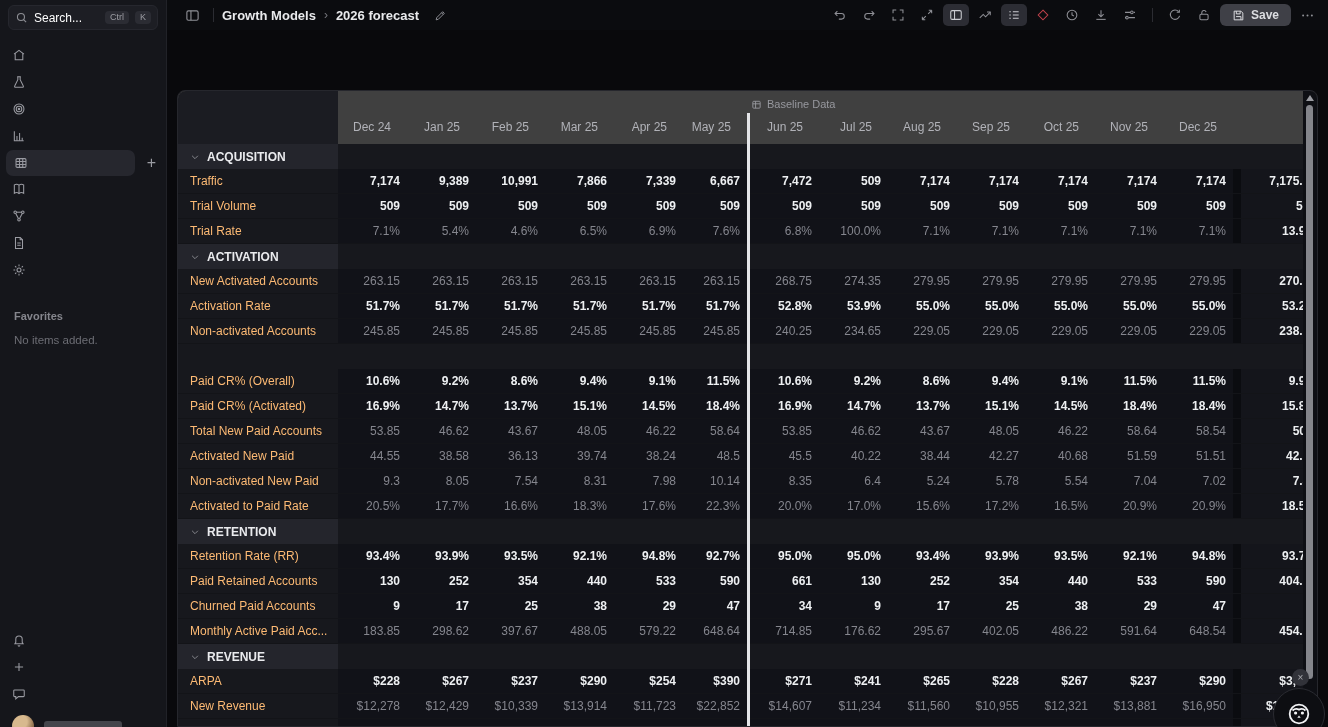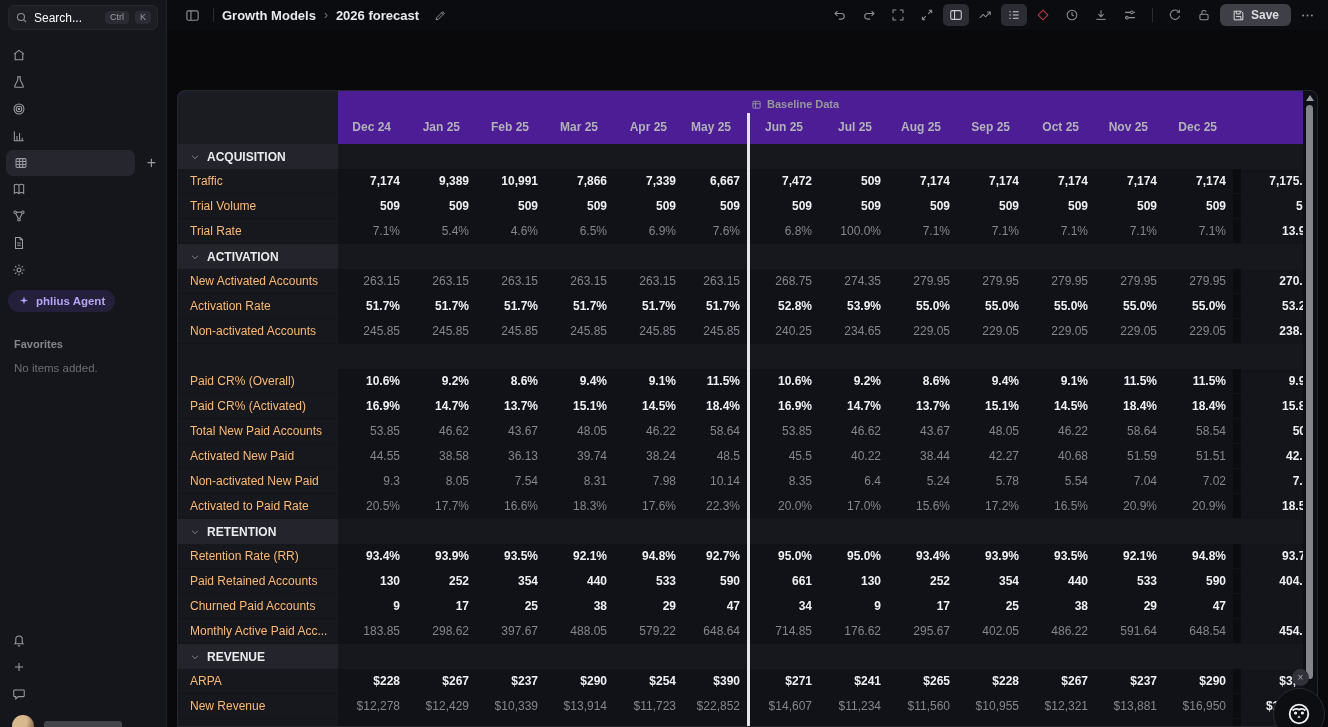--- a/index.html
+++ b/index.html
@@ -60,21 +60,21 @@
   
   .main { position:absolute; left:167px; top:30px; right:0; bottom:0; background:#09090c; }
   .method-card { position:absolute; left:10px; right:10px; top:20px; height:31px;
     background:#121318; border:1px solid #26272d; border-radius:8px;
     display:flex; align-items:center; gap:9px; padding:0 12px; }
   .method-card .mtxt { font-size:12.5px; font-weight:500; color:#e7e8ea; }
   .micon { color:#8d8e94; }
 
   .table-card { position:absolute; left:10px; top:60px; width:1141px; height:637px;
     background:#0e0f14; border:1px solid #26272d; border-radius:8px 8px 0 0; overflow:hidden; }
-  .thead { height:53px; background:#4c1d95; position:relative;font-weight:bold; }
+  .thead { height:53px; background:#404040; position:relative; }
   .baseline-tag { position:absolute; left:573px; top:7px; display:flex; align-items:center; gap:5px;
     font-size:11px; color:#97989e; }
   .month-row { position:absolute; left:0; top:18px; height:35px; display:flex; align-items:center; width:1167px; }
   .mh-label { width:160px; height:53px; margin-top:-18px; background:#1b1c22; border-radius:8px 0 0 0;
     display:flex; align-items:flex-end; padding:0 0 10px 13px; font-size:12px; font-weight:500; color:#c6c7cb; }
   .mh-cell { width:69px; text-align:right; padding-right:16px; font-size:12px; color:#b1b2b8; }
   .mh-cell.narrow { width:64px; }
   .mh-sep { width:3px; }
   .mh-gap { width:8px; }
   .mh-total { width:104px; text-align:right; padding-right:14px; font-size:12px; color:#b1b2b8; }
@@ -210,28 +210,20 @@
       <div class="nav-item">
         <span class="nico">
           <svg viewBox="0 0 24 24" width="14" height="14" fill="none" stroke="currentColor" stroke-width="1.8">
             <circle cx="12" cy="12" r="3.4"></circle>
             <path d="M12 2.5 v3 M12 18.5 v3 M2.5 12 h3 M18.5 12 h3 M5.3 5.3 l2.1 2.1 M16.6 16.6 l2.1 2.1 M18.7 5.3 L16.6 7.4 M7.4 16.6 L5.3 18.7"></path>
           </svg>
         </span>
         <span></span>
       </div>
     </div>
-  <div><span class="agent-pill">
-    <span>
-          <svg viewBox="0 0 24 24" width="12" height="12" fill="currentColor">
-            <path d="M12 3 L13.8 9.2 L20 11 L13.8 12.8 L12 19 L10.2 12.8 L4 11 L10.2 9.2 Z"></path>
-          </svg>
-        </span>
-    <span>phlius Agent</span>
-  </span></div>
   <div class="fav-title">Favorites</div>
   <div class="fav-empty">No items added.</div>
   <div class="side-bottom">
     <div id="side-bottom-nav">
         <div class="nav-item">
           <span class="nico">
             <svg viewBox="0 0 24 24" width="14" height="14" fill="none" stroke="currentColor" stroke-width="1.8">
               <path d="M6.5 16 v-5.5 a5.5 5.5 0 0 1 11 0 V16 l1.5 2.5 h-14 z"></path>
               <path d="M10.5 21 a1.5 1.5 0 0 0 3 0"></path>
             </svg>

